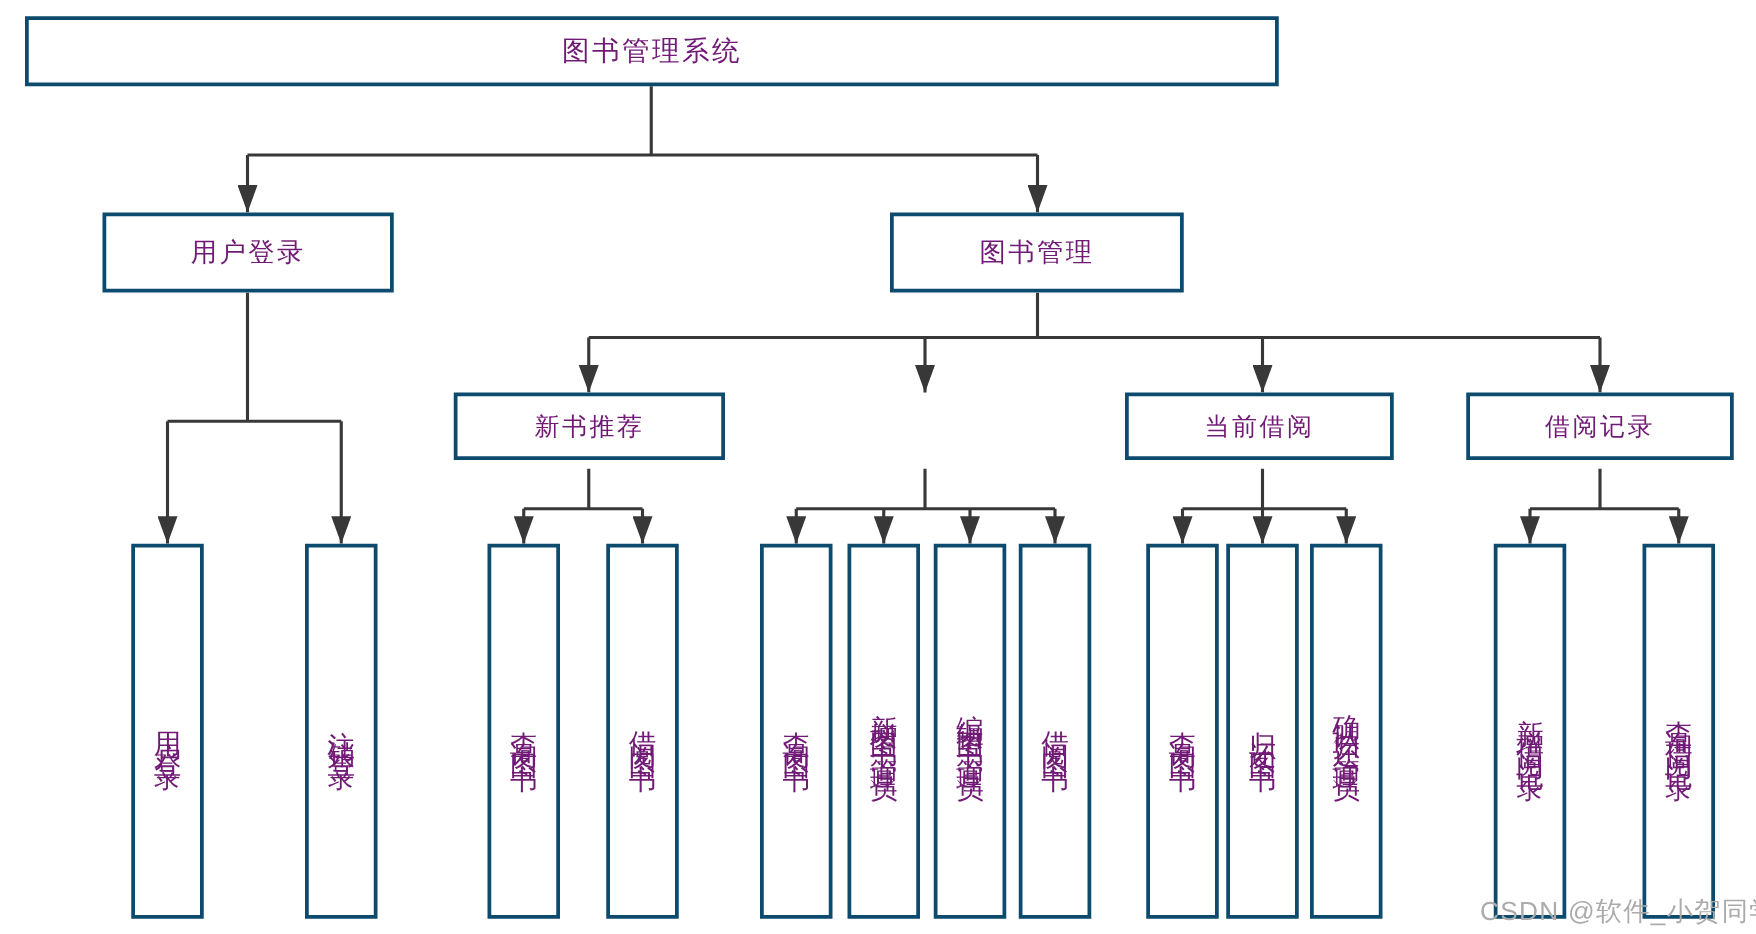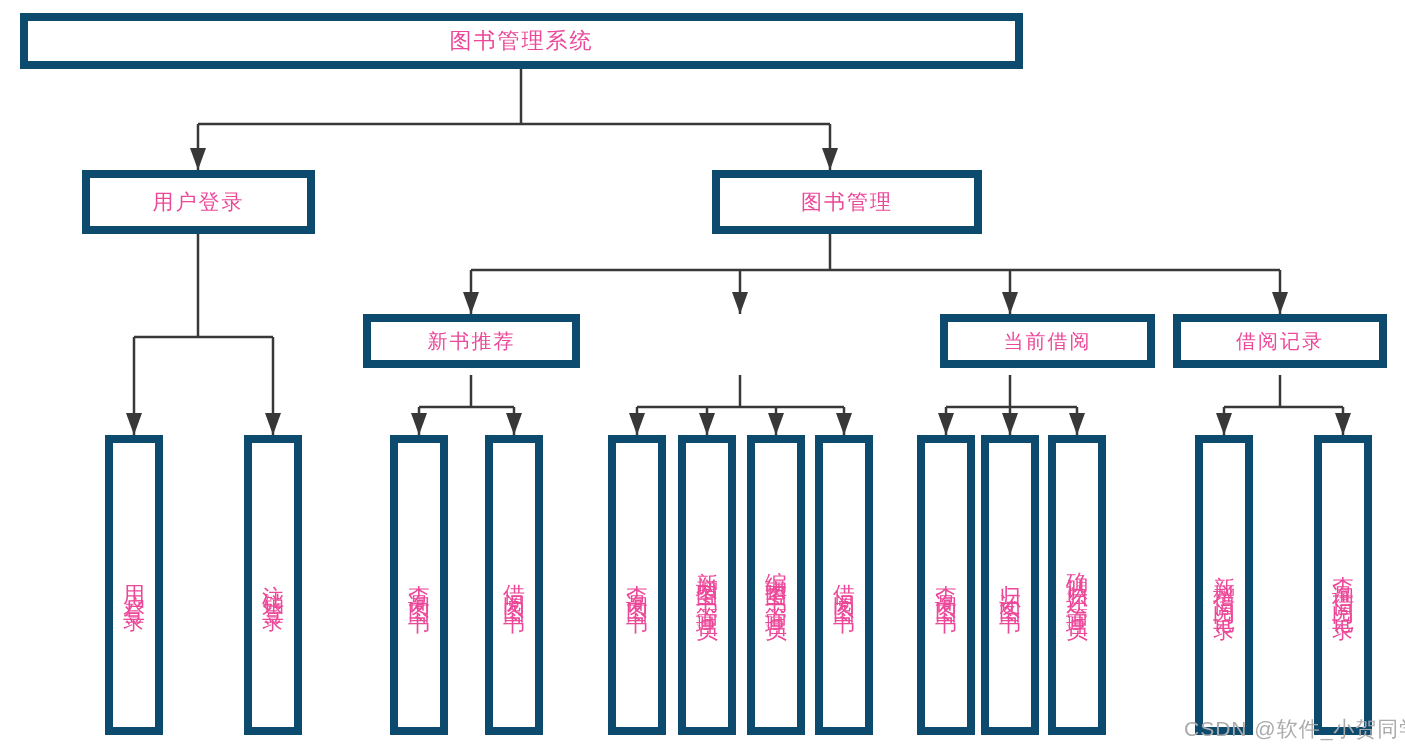--- a/index.html
+++ b/index.html
@@ -24,25 +24,25 @@
     left: 0;
     top: 0;
     width: 1405px;
     height: 747px;
     z-index: 1;
   }
   .node {
     position: absolute;
     box-sizing: border-box;
     background: #ffffff;
-    border: 8px solid #0c4a6e;
+    border: 3px solid #0c4a6e;
     display: flex;
     align-items: center;
     justify-content: center;
-    color: #ec4899;
+    color: #701a75;
     z-index: 2;
   }
   .node-root {
     left: 20px; top: 13px; width: 1003px; height: 56px;
     font-size: 22px; letter-spacing: 2px;
   }
   .node-l2 {
     top: 170px; height: 64px;
     font-size: 21px; letter-spacing: 2px;
   }
@@ -125,28 +125,28 @@
     </g>
   </svg>
 
   <div class="node node-root">
     <span>图书管理系统</span>
   </div>
 
   <div class="node node-l2" style="left:82px; width:233px;">
     <span>用户登录</span>
   </div>
-  <div class="node node-l2" style="left:712px; width:270px;align-items:center;">
+  <div class="node node-l2" style="left:712px; width:235px;align-items:center;">
     <span>图书管理</span>
   </div>
 
   <div class="node node-l3" style="left:363px; width:217px;">
     <span>新书推荐</span>
   </div>
-  <div class="node node-l3" style="left:940px; width:215px;">
+  <div class="node node-l3" style="left:900px; width:215px;">
     <span>当前借阅</span>
   </div>
   <div class="node node-l3" style="left:1173px; width:214px;">
     <span>借阅记录</span>
   </div>
 
   <div class="node leaf" style="left:105px;">
     <span>用户登录</span>
   </div>
   <div class="node leaf" style="left:244px;">

